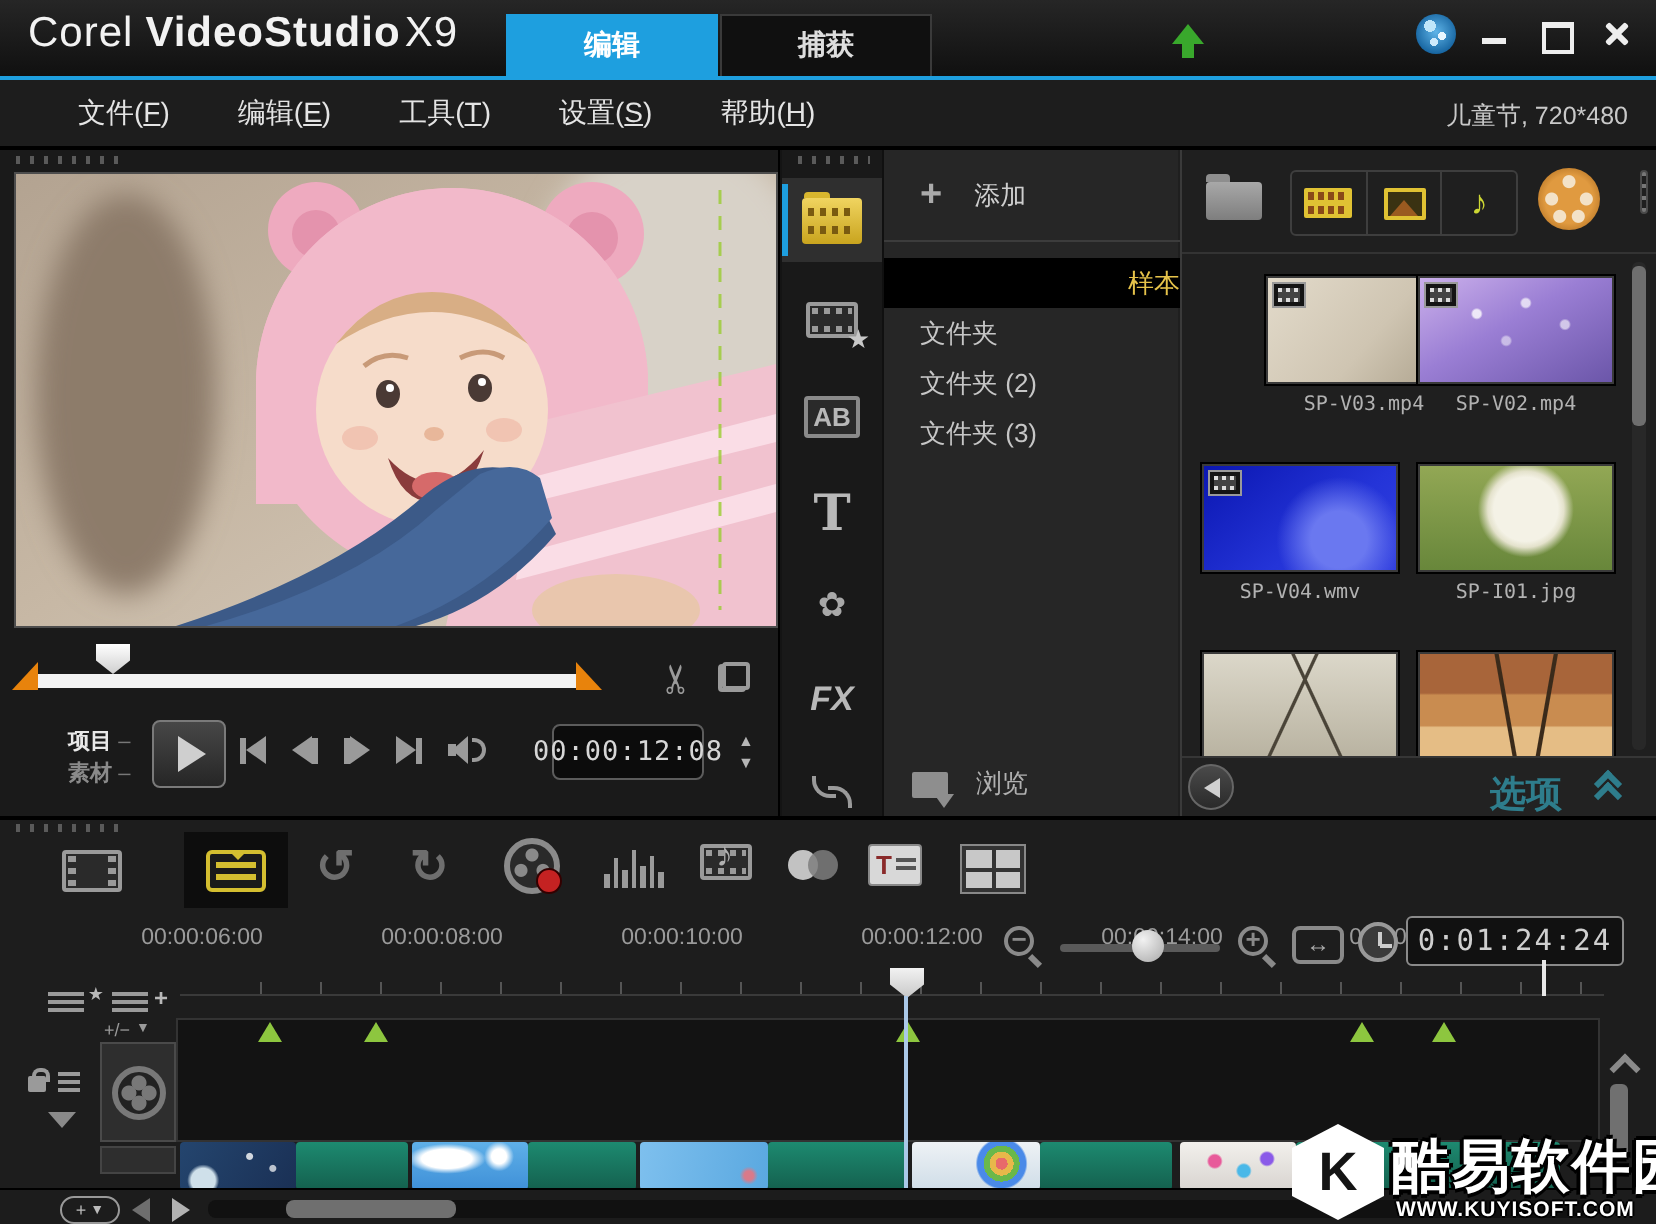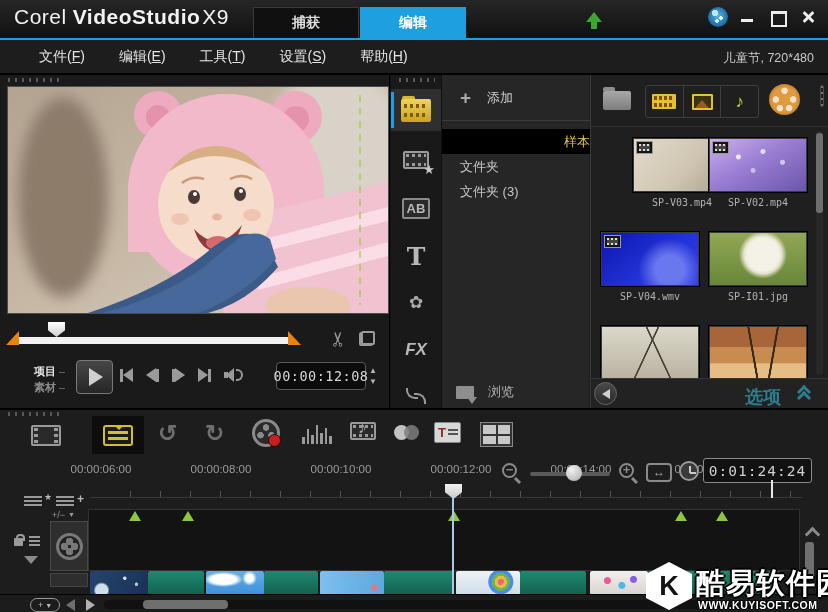--- a/index.html
+++ b/index.html
@@ -72,21 +72,21 @@
   .play-btn .tri{width:0;height:0;border-top:9px solid transparent;border-bottom:9px solid transparent;border-left:14px solid #cfcfcf;margin-left:3px;}
   .transport{position:absolute;left:120px;top:292px;display:flex;align-items:center;gap:13px;}
   .tp{display:flex;align-items:center;height:16px;}
   .tbar{width:3px;height:13px;background:#9a9a9a;}
   .tri-l{width:0;height:0;border-top:7px solid transparent;border-bottom:7px solid transparent;border-right:10px solid #9a9a9a;}
   .tri-r{width:0;height:0;border-top:7px solid transparent;border-bottom:7px solid transparent;border-left:10px solid #9a9a9a;}
   .speaker{position:relative;width:20px;height:16px;}
   .speaker .sp-body{position:absolute;left:0;top:5px;width:4px;height:6px;background:#9a9a9a;}
   .speaker .sp-cone{position:absolute;left:2px;top:1px;width:0;height:0;border-top:7px solid transparent;border-bottom:7px solid transparent;border-right:8px solid #9a9a9a;}
   .speaker .sp-wave{position:absolute;left:12px;top:2px;width:7px;height:12px;border:2px solid #9a9a9a;border-left:none;border-radius:0 8px 8px 0;}
-  .tc-box{position:absolute;left:276px;top:287px;width:90px;height:28px;background:#0c0c0c;border:1px solid #5c5c5c;border-radius:4px;
+  .tc-box{position:absolute;left:276px;top:287px;width:76px;height:28px;background:#0c0c0c;border:1px solid #5c5c5c;border-radius:4px;
     display:flex;align-items:center;justify-content:center;font-family:"DejaVu Sans Mono",monospace;font-size:13.5px;color:#d6d6d6;letter-spacing:.5px;}
   .tc-spin{position:absolute;left:367px;top:287px;width:12px;height:28px;display:flex;flex-direction:column;align-items:center;justify-content:center;gap:2px;font-size:8px;color:#b5b5b5;}
 
   
   .library-panel{position:absolute;left:391px;top:0;width:437px;height:333px;background:#1f1f1f;}
   .vtoolbar{position:absolute;left:0;top:0;width:50px;height:333px;background:#191919;}
   .vt-item{position:absolute;left:0;width:50px;height:42px;display:flex;align-items:center;justify-content:center;color:#a8a8a8;}
   .vt-item.active{background:#2f2f2f;}
   .vt-item.active::before{content:"";position:absolute;left:0;top:3px;width:3px;height:36px;background:#1e9fdf;}
   .ic-media{width:30px;height:23px;background:linear-gradient(#f0d460,#c9a41e);border-radius:2px;position:relative;}
@@ -277,25 +277,25 @@
 </head>
 <body>
 
 <div class="app">
 
   <div class="titlebar">
     <div class="logo">
       <span class="lg-brand">Corel</span><span class="lg-prod">VideoStudio</span><span class="lg-ver">X9</span>
     </div>
     <div class="tabs">
+      <div class="step-tab active">
+          <span>编辑</span>
+        </div>
       <div class="step-tab">
           <span>捕获</span>
-        </div>
-      <div class="step-tab active">
-          <span>编辑</span>
         </div>
     </div>
     <div class="up-arrow">
         <div class="a-head"></div>
         <div class="a-stem"></div>
       </div>
     <div class="win-controls">
       <div class="globe"></div>
       <div class="winbtn min"></div>
       <div class="winbtn max"></div>
@@ -442,20 +442,21 @@
       </div>
 
       <div class="libnav">
         <div class="add-row">
           <span class="add-plus">+</span>
           <span class="add-label">添加</span>
         </div>
         <div class="fold-list">
           <div class="fold-item active">样本</div>
           <div class="fold-item">文件夹</div>
+          <div class="fold-item">文件夹 (2)</div>
           <div class="fold-item">文件夹 (3)</div>
         </div>
         <div class="browse-row">
           <div class="ic-browse"></div>
           <span class="browse-label">浏览</span>
         </div>
       </div>
 
       <div class="libcontent">
         <div class="lib-toolbar">

